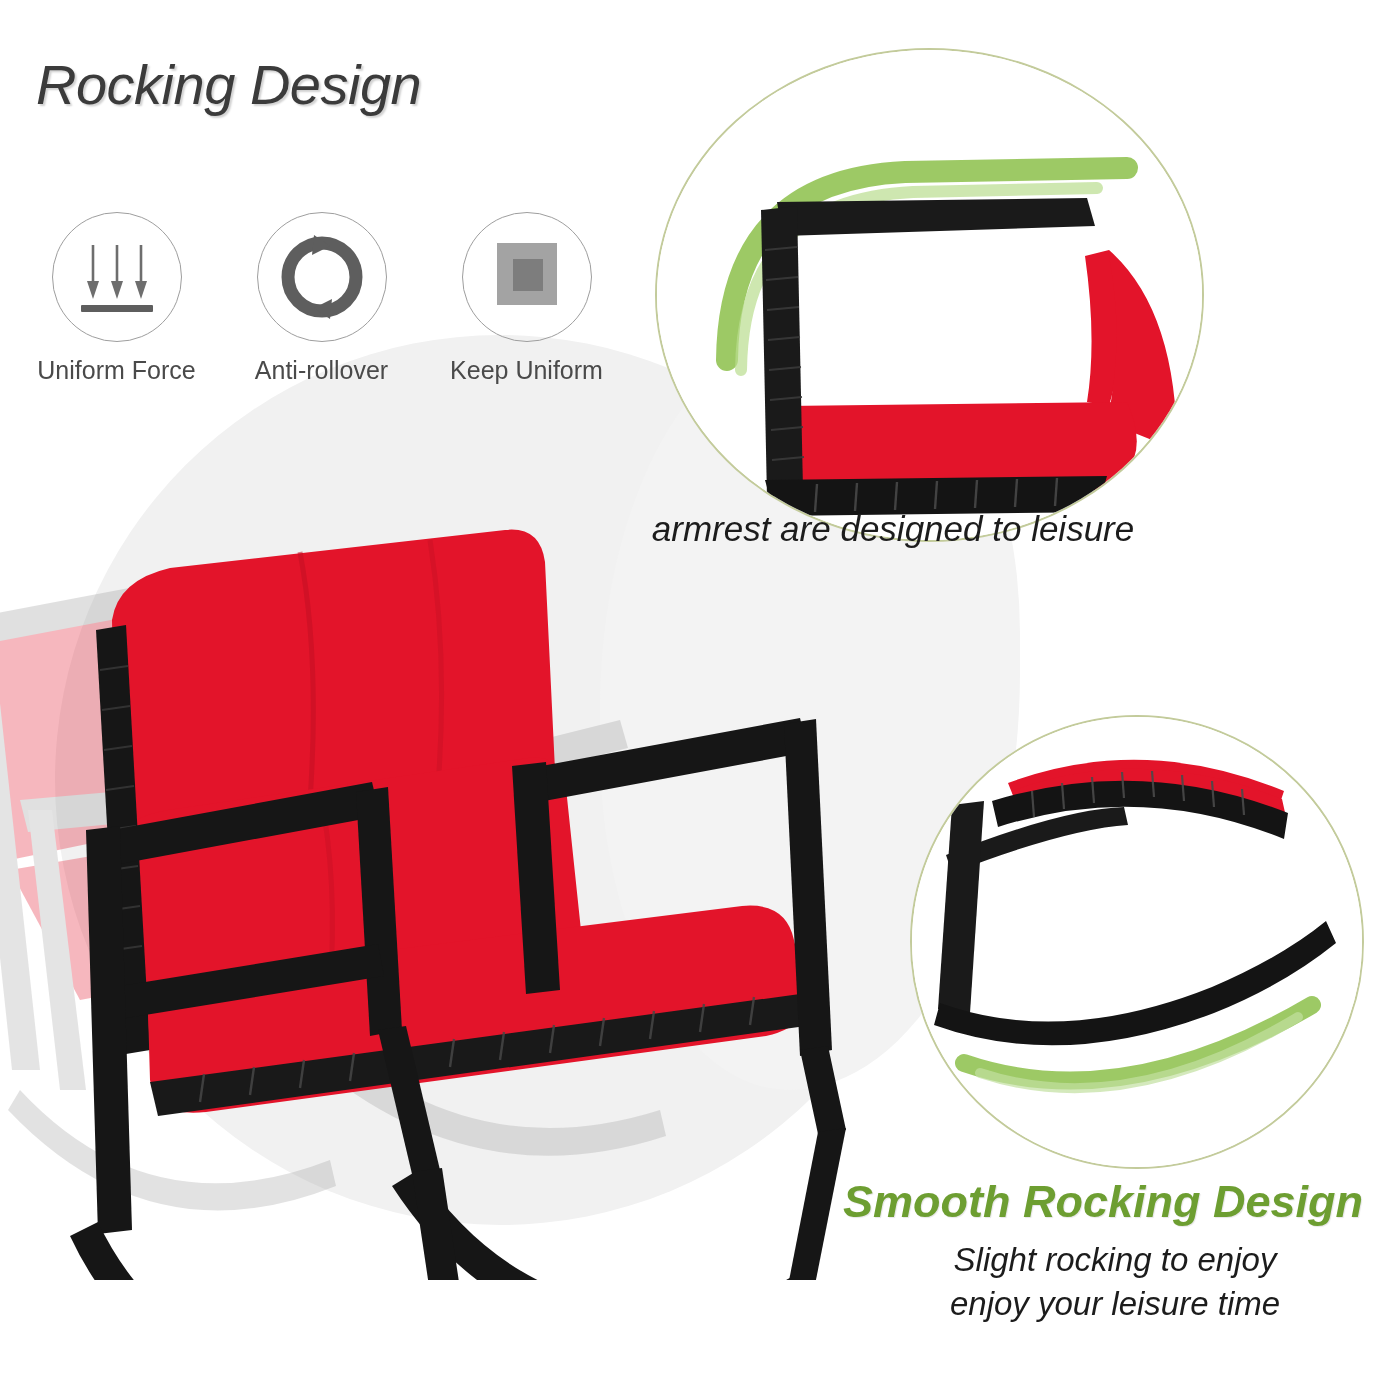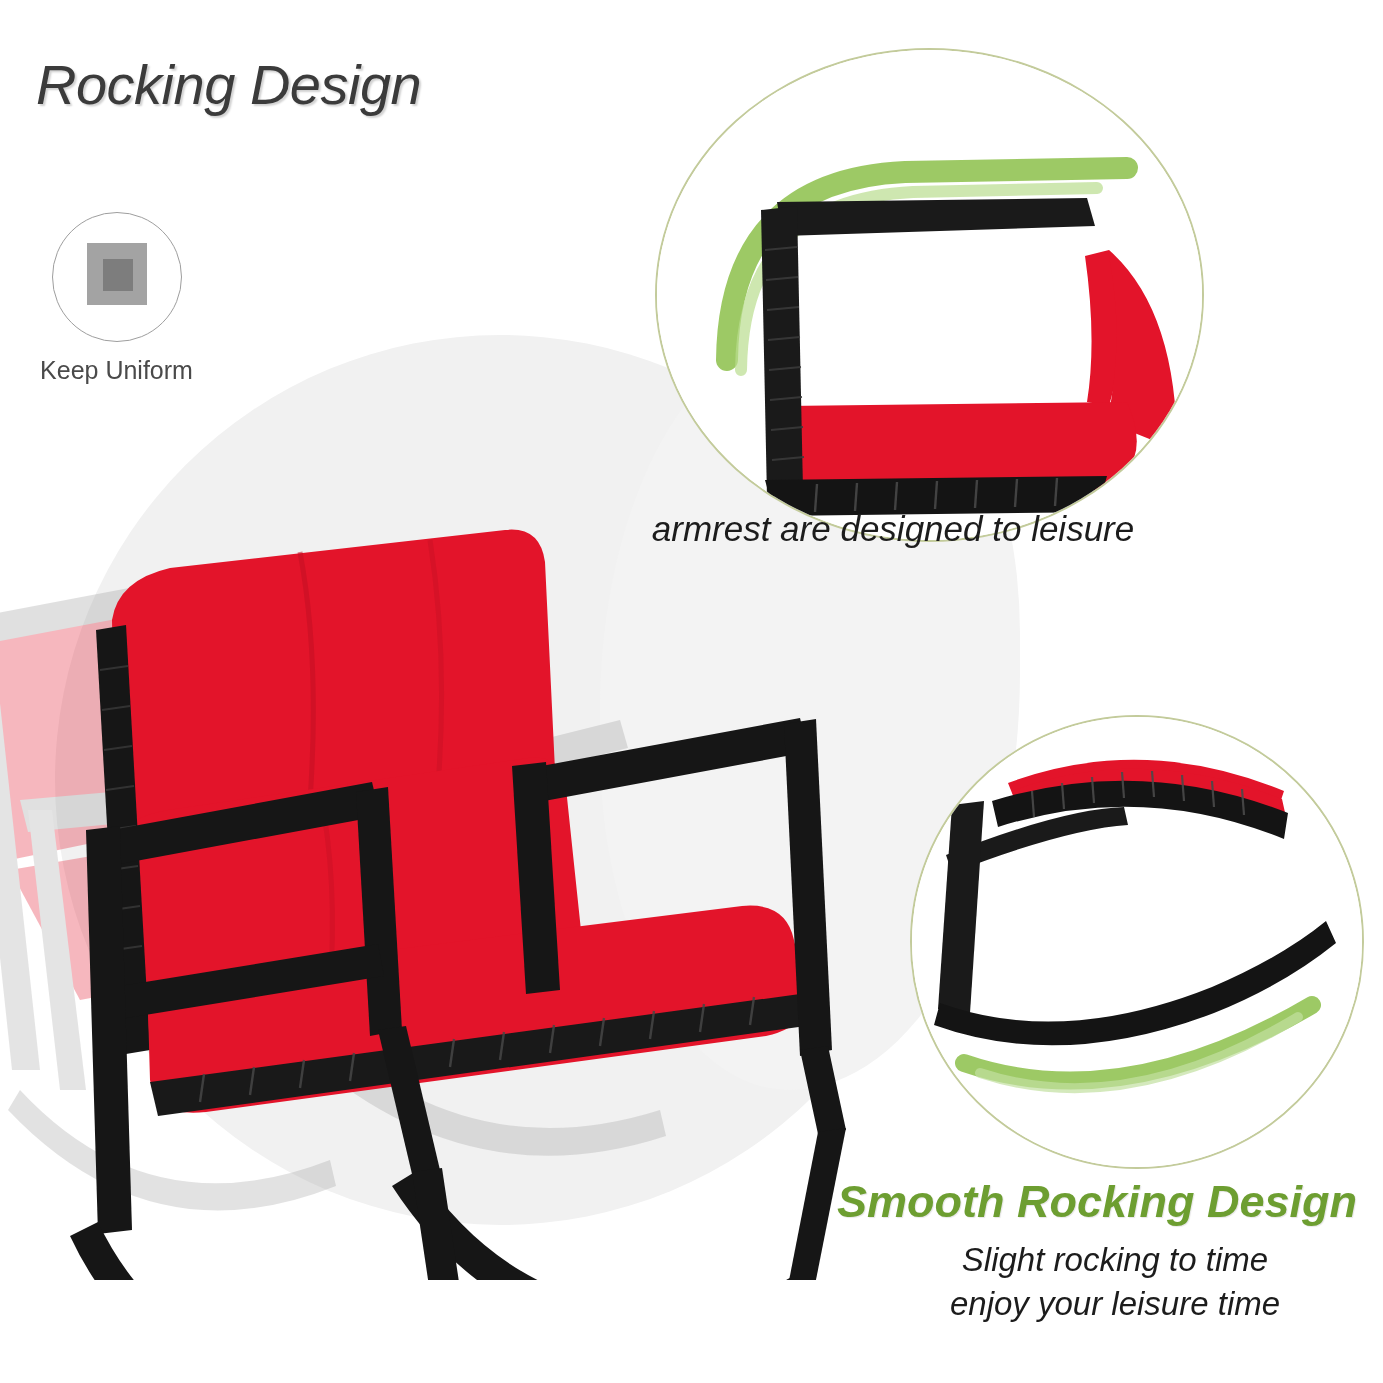--- a/index.html
+++ b/index.html
@@ -84,21 +84,21 @@
   .caption-mid{
     position:absolute;left:608px;top:506px;
     width:570px;text-align:center;
     font-size:35px;font-style:italic;color:#1c1c1c;
     line-height:1.33;z-index:7;
     font-family:"Liberation Sans", sans-serif;
   }
   .green-head{
     position:absolute;left:1383px;top:1176px;
     transform:translateX(-100%);
-    padding-right:26px;
+    padding-right:20px;
     font-size:45px;font-weight:bold;font-style:italic;
     color:#6d9e31;white-space:nowrap;z-index:7;
     text-shadow:1px 1px 1px rgba(0,0,0,0.10);
   }
   .green-sub{
     position:absolute;left:880px;top:1238px;
     width:470px;text-align:center;
     font-size:33px;font-style:italic;color:#1c1c1c;
     line-height:1.32;z-index:7;
   }
@@ -108,21 +108,48 @@
 
 <div id="page">
 
   <div class="gray-blob"></div>
   <div class="gray-blob-2"></div>
 
   <div class="title">Rocking Design</div>
 
   <div class="features">
 
-
+    <div class="feature">
+      <div class="f-circle">
+        <svg width="96" height="96" viewBox="0 0 96 96">
+          <g stroke="#6e6e6e" stroke-width="2.6" fill="#6e6e6e">
+            <line x1="24" y1="16" x2="24" y2="58"></line>
+            <polygon points="24,70 18,52 30,52" stroke="none"></polygon>
+            <line x1="48" y1="16" x2="48" y2="58"></line>
+            <polygon points="48,70 42,52 54,52" stroke="none"></polygon>
+            <line x1="72" y1="16" x2="72" y2="58"></line>
+            <polygon points="72,70 66,52 78,52" stroke="none"></polygon>
+          </g>
+          <rect x="12" y="76" width="72" height="7" rx="1" fill="#5e5e5e"></rect>
+        </svg>
+      </div>
+      <div class="f-label">Uniform Force</div>
+    </div>
+
+    <div class="feature">
+      <div class="f-circle">
+        <svg width="96" height="96" viewBox="0 0 96 96">
+          <path d="M48 14 A34 34 0 0 1 48 82" fill="none" stroke="#5e5e5e" stroke-width="13"></path>
+          <path d="M48 82 A34 34 0 0 1 48 14" fill="none" stroke="#5e5e5e" stroke-width="13"></path>
+          <polygon points="40,6 56,17 38,26" fill="#5e5e5e"></polygon>
+          <polygon points="56,90 40,79 58,70" fill="#5e5e5e"></polygon>
+        </svg>
+      </div>
+      <div class="f-label">Anti-rollover</div>
+    </div>
 
     <div class="feature">
       <div class="f-circle">
         <svg width="96" height="96" viewBox="0 0 96 96">
           <rect x="18" y="14" width="60" height="62" fill="#a3a3a3"></rect>
           <rect x="34" y="30" width="30" height="32" fill="#7d7d7d"></rect>
         </svg>
       </div>
       <div class="f-label">Keep Uniform</div>
     </div>
@@ -285,17 +312,17 @@
 
       <path d="M28 286 Q150 330 300 270 Q370 240 414 204 L424 226 Q372 268 302 296 Q150 354 22 308 Z" fill="#141414"></path>
 
       <path d="M52 346 Q210 400 400 288" fill="none" stroke="#8cc04a" stroke-width="18" stroke-linecap="round" opacity="0.85"></path>
       <path d="M68 356 Q214 404 386 300" fill="none" stroke="#c2e0a0" stroke-width="10" stroke-linecap="round" opacity="0.7"></path>
     </svg>
   </div>
 
   <div class="green-head">Smooth Rocking Design</div>
   <div class="green-sub">
-    <div>Slight rocking to time</div>
+    <div>Slight rocking to enjoy</div>
     <div>enjoy your leisure time</div>
   </div>
 
 </div>
 
 </body></html>

